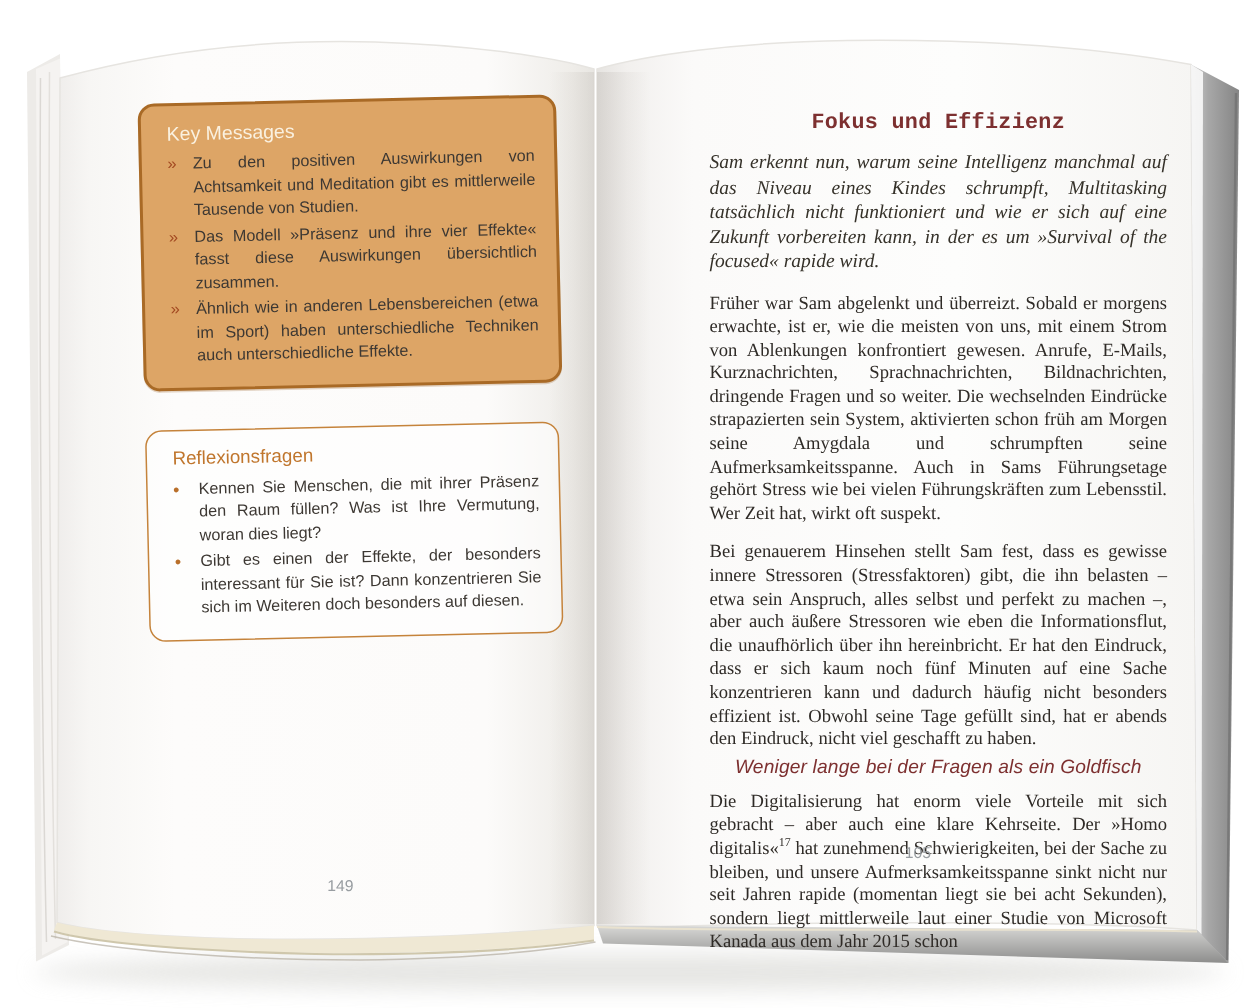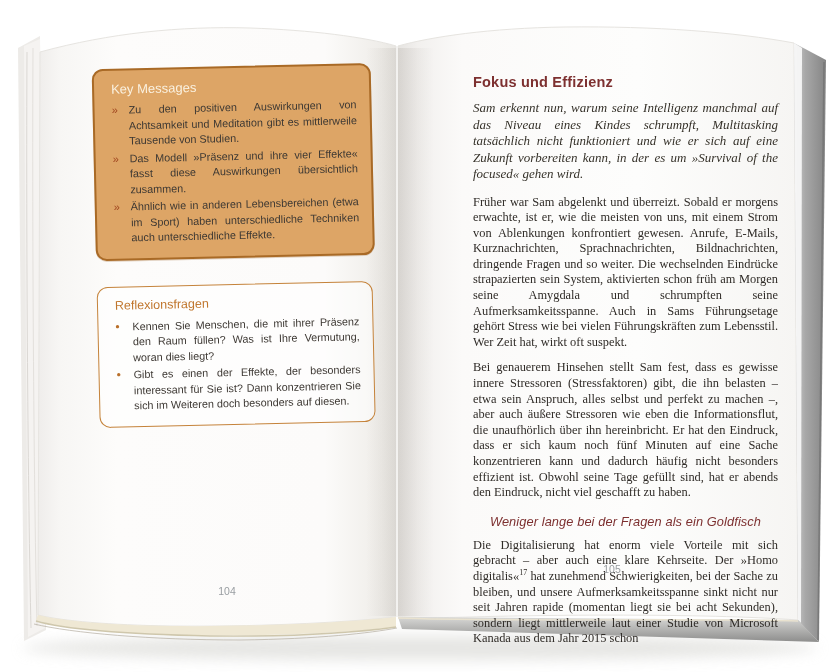--- a/index.html
+++ b/index.html
@@ -29,33 +29,33 @@
     background:rgba(255,255,255,.55);border:1.6px solid #c5833b;border-radius:11px;
     padding:10px 13px 10px 15px;
   }
   .rf-title{color:#c0762d;font-size:12.5px;margin:1px 0 7px 2px;}
   .rf-box .marker{color:#b96f2a;font-size:12px;}
 
   
   .right-content{position:absolute;left:473px;top:74px;width:305px;}
   .chapter-title{
     font-size:14.5px;font-weight:bold;letter-spacing:.2px;color:#7d3030;
-    margin:0 0 10px 0;
+    text-align:center;margin:0 0 10px 0;font-family:Liberation Mono, monospace;
   }
   .intro{
     font-family:"Liberation Serif",serif;font-style:italic;
     font-size:13px;line-height:16.5px;color:#353129;text-align:justify;
     margin:0 0 12px 0;hyphens:auto;
   }
   .bodyp{
     font-family:Liberation Serif, serif;
     font-size:12.4px;line-height:15.6px;color:#2f2b27;text-align:justify;
     margin:0 0 10px 0;hyphens:auto;
   }
-  .bodyp.gap{margin-bottom:13px;}
+  .bodyp.gap{margin-bottom:2px;}
   .sub-heading{
     font-style:italic;font-size:12.8px;color:#7d3030;text-align:center;
     margin:0 0 9px 0;letter-spacing:.1px;
   }
   sup{font-size:8px;line-height:0;}
   .page-num{position:absolute;font-size:10.5px;color:#989da1;width:90px;text-align:center;}
   .page-num.left{left:182px;top:585px;}
   .page-num.right{left:567px;top:563px;}
 </style>
 </head>
@@ -154,26 +154,26 @@
         <span class="marker">•</span>
         <span class="txt">Kennen Sie Menschen, die mit ihrer Präsenz den Raum füllen? Was ist Ihre Vermutung, woran dies liegt?</span>
       </div>
       <div class="box-item">
         <span class="marker">•</span>
         <span class="txt">Gibt es einen der Effekte, der besonders interessant für Sie ist? Dann konzentrieren Sie sich im Weiteren doch besonders auf diesen.</span>
       </div>
     </div>
   </div>
 
-  <div class="page-num left">104</div>
+  <div class="page-num left">149</div>
 
   <div class="right-content">
     <div class="chapter-title">Fokus und Effizienz</div>
 
-    <p class="intro">Sam erkennt nun, warum seine Intelligenz manchmal auf das Niveau eines Kindes schrumpft, Multitasking tatsächlich nicht funktioniert und wie er sich auf eine Zukunft vorbereiten kann, in der es um »Survival of the focused« gehen wird.</p>
+    <p class="intro">Sam erkennt nun, warum seine Intelligenz manchmal auf das Niveau eines Kindes schrumpft, Multitasking tatsächlich nicht funktioniert und wie er sich auf eine Zukunft vorbereiten kann, in der es um »Survival of the focused« rapide wird.</p>
 
     <p class="bodyp">Früher war Sam abgelenkt und überreizt. Sobald er morgens erwachte, ist er, wie die meisten von uns, mit einem Strom von Ablenkungen konfrontiert gewesen. Anrufe, E-Mails, Kurznachrichten, Sprachnachrichten, Bildnachrichten, dringende Fragen und so weiter. Die wechselnden Eindrücke strapazierten sein System, aktivierten schon früh am Morgen seine Amygdala und schrumpften seine Aufmerksamkeitsspanne. Auch in Sams Führungsetage gehört Stress wie bei vielen Führungskräften zum Lebensstil. Wer Zeit hat, wirkt oft suspekt.</p>
 
     <p class="bodyp gap">Bei genauerem Hinsehen stellt Sam fest, dass es gewisse innere Stressoren (Stressfaktoren) gibt, die ihn belasten – etwa sein Anspruch, alles selbst und perfekt zu machen –, aber auch äußere Stressoren wie eben die Informationsflut, die unaufhörlich über ihn hereinbricht. Er hat den Eindruck, dass er sich kaum noch fünf Minuten auf eine Sache konzentrieren kann und dadurch häufig nicht besonders effizient ist. Obwohl seine Tage gefüllt sind, hat er abends den Eindruck, nicht viel geschafft zu haben.</p>
 
     <div class="sub-heading">Weniger lange bei der Fragen als ein Goldfisch</div>
 
     <p class="bodyp"><span>Die Digitalisierung hat enorm viele Vorteile mit sich gebracht – aber auch eine klare Kehrseite. Der »Homo digitalis«</span><sup>17</sup><span> hat zunehmend Schwierigkeiten, bei der Sache zu bleiben, und unsere Aufmerksamkeitsspanne sinkt nicht nur seit Jahren rapide (momentan liegt sie bei acht Sekunden), sondern liegt mittlerweile laut einer Studie von Microsoft Kanada aus dem Jahr 2015 schon</span></p>
   </div>
 

